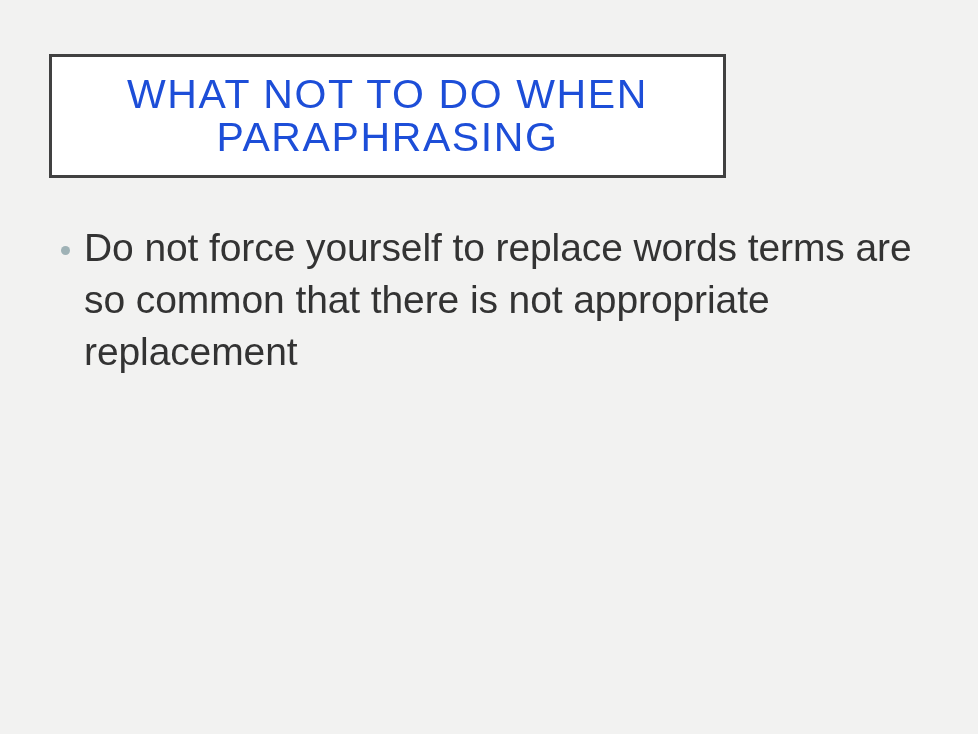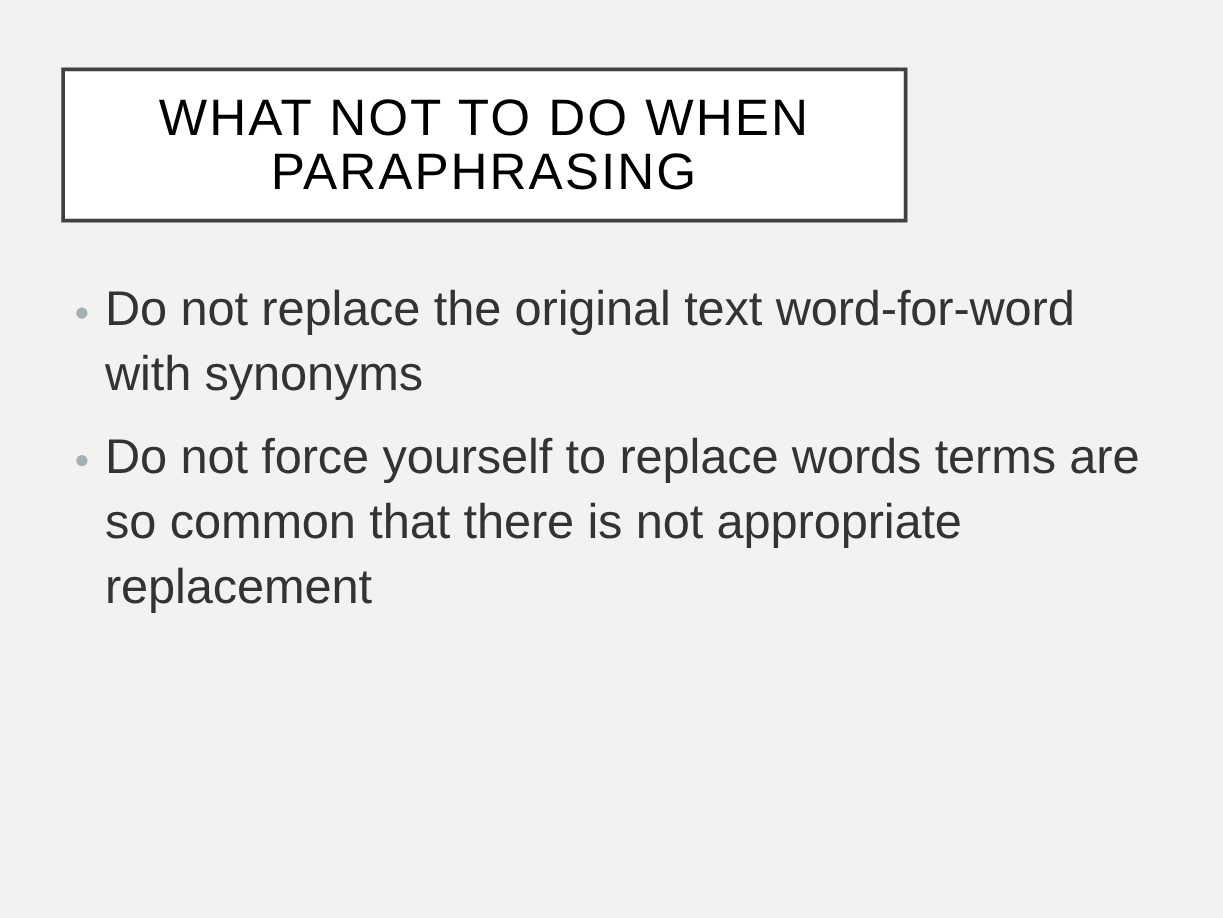--- a/index.html
+++ b/index.html
@@ -34,21 +34,21 @@
     border: 3px solid #414141;
     display: flex;
     align-items: center;
     justify-content: center;
   }
 
   .title-text {
     display: block;
     width: 100%;
     text-align: center;
-    color: #000000;
+    color: #1d4ed8;
     font-family: "Liberation Sans", sans-serif;
     font-size: 41px;
     font-weight: 400;
     letter-spacing: 1.6px;
     line-height: 1.06;
     text-transform: uppercase;
     padding: 0 10px;
     box-sizing: border-box;
     white-space: pre-line;
   }
@@ -98,24 +98,20 @@
 <body>
 
 <div class="slide">
 
   <div class="title-box">
     <span class="title-text">WHAT NOT TO DO WHEN PARAPHRASING</span>
   </div>
 
   <ul class="body-list">
 
-    <li class="bullet-item">
-      <span class="bullet-dot"></span>
-      <span class="bullet-text">Do not replace the original text word-for-word with synonyms</span>
-    </li>
 
 
     <li class="bullet-item">
       <span class="bullet-dot"></span>
       <span class="bullet-text">Do not force yourself to replace words terms are so common that there is not appropriate replacement</span>
     </li>
 
   </ul>
 
 </div>

